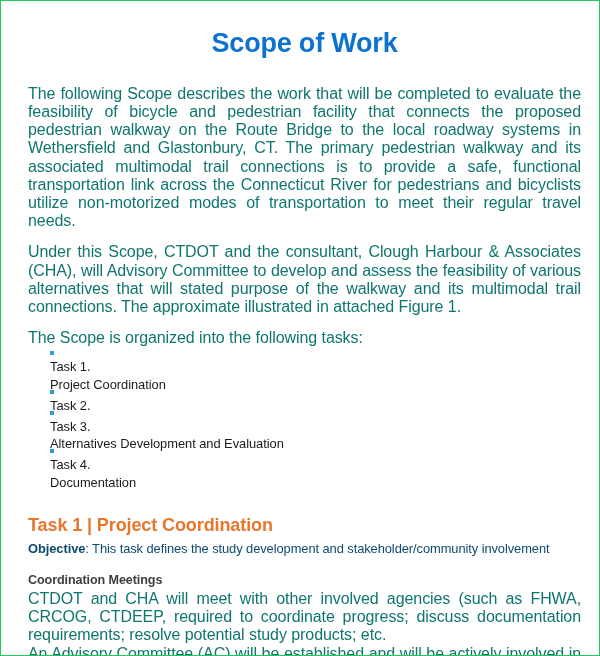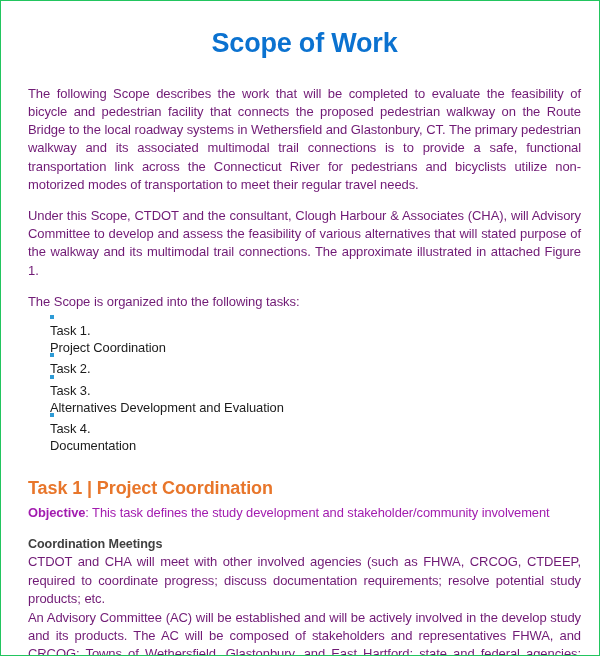--- a/index.html
+++ b/index.html
@@ -30,23 +30,23 @@
   .doc-title {
     color: #0b72d0;
     font-size: 27px;
     font-weight: bold;
     text-align: center;
     letter-spacing: -0.2px;
     margin: 28px 0 0 0;
     line-height: 1.1;
   }
   .para {
-    font-size: 13px;
+    font-size: 16px;
     line-height: 18.2px;
-    color: #701a75;
+    color: #0f766e;
     text-align: justify;
     margin: 0;
     letter-spacing: -0.08px;
     word-spacing: 0.1px;
   }
   .para.first {
     margin-top: 26px;
   }
   .para.gap {
     margin-top: 13px;
@@ -91,21 +91,21 @@
     margin: 24px 0 0 0;
     line-height: 1.2;
     letter-spacing: -0.1px;
   }
   .task-heading .strong {
     font-weight: bold;
   }
   .objective-line {
     font-size: 12.9px;
     line-height: 18px;
-    color: #a21caf;
+    color: #0c4a6e;
     margin: 4px 0 0 0;
     white-space: nowrap;
     letter-spacing: -0.08px;
   }
   .objective-line .strong {
     font-weight: bold;
   }
   .sub-heading {
     font-size: 12.6px;
     font-weight: bold;

